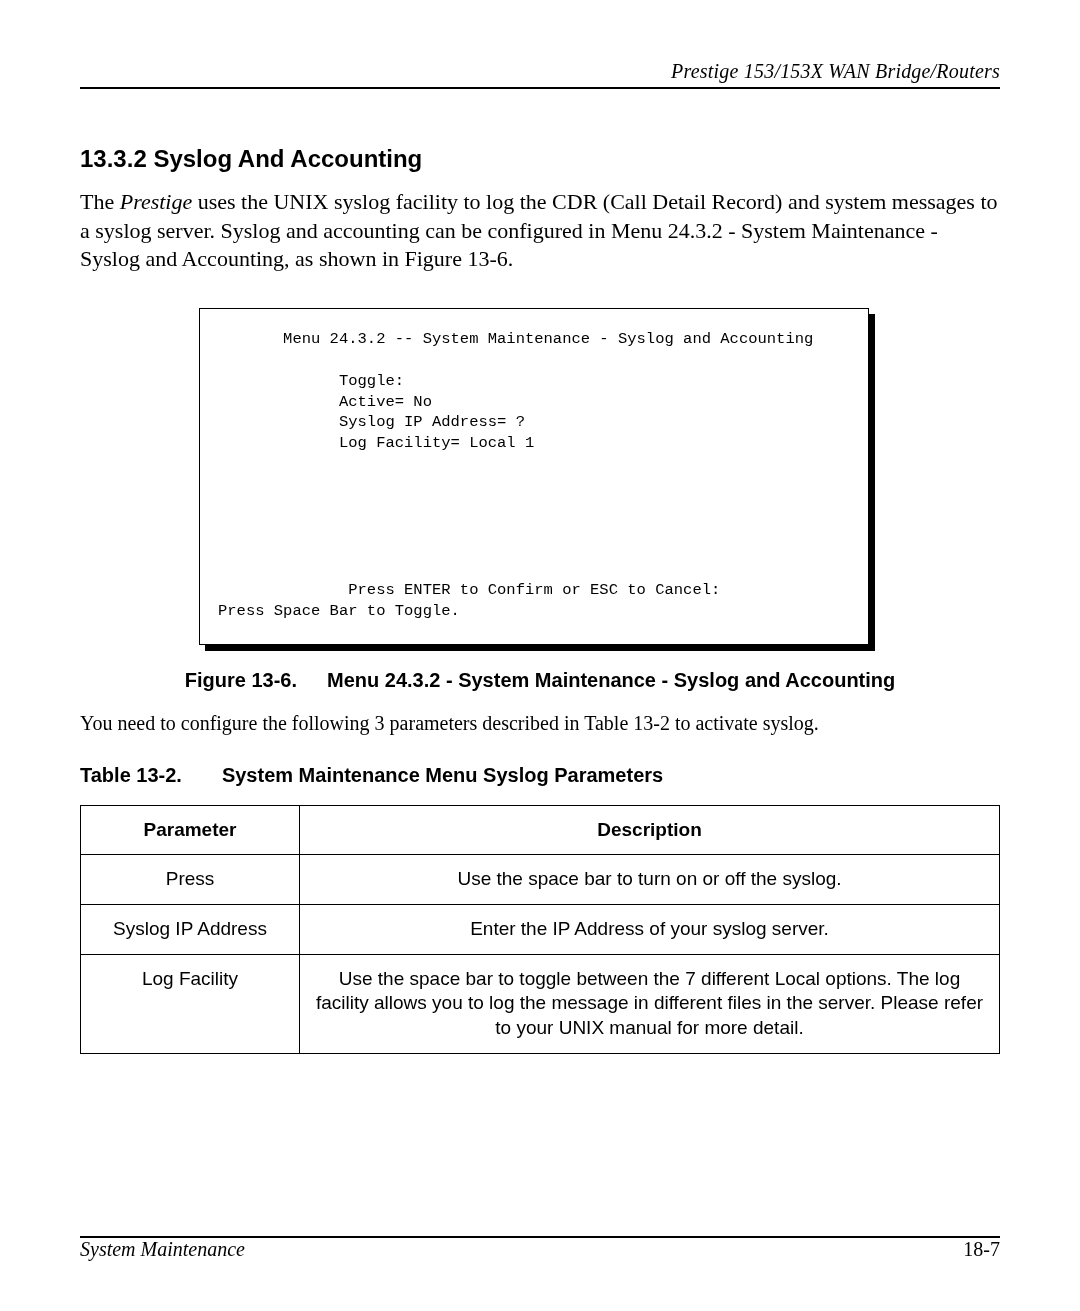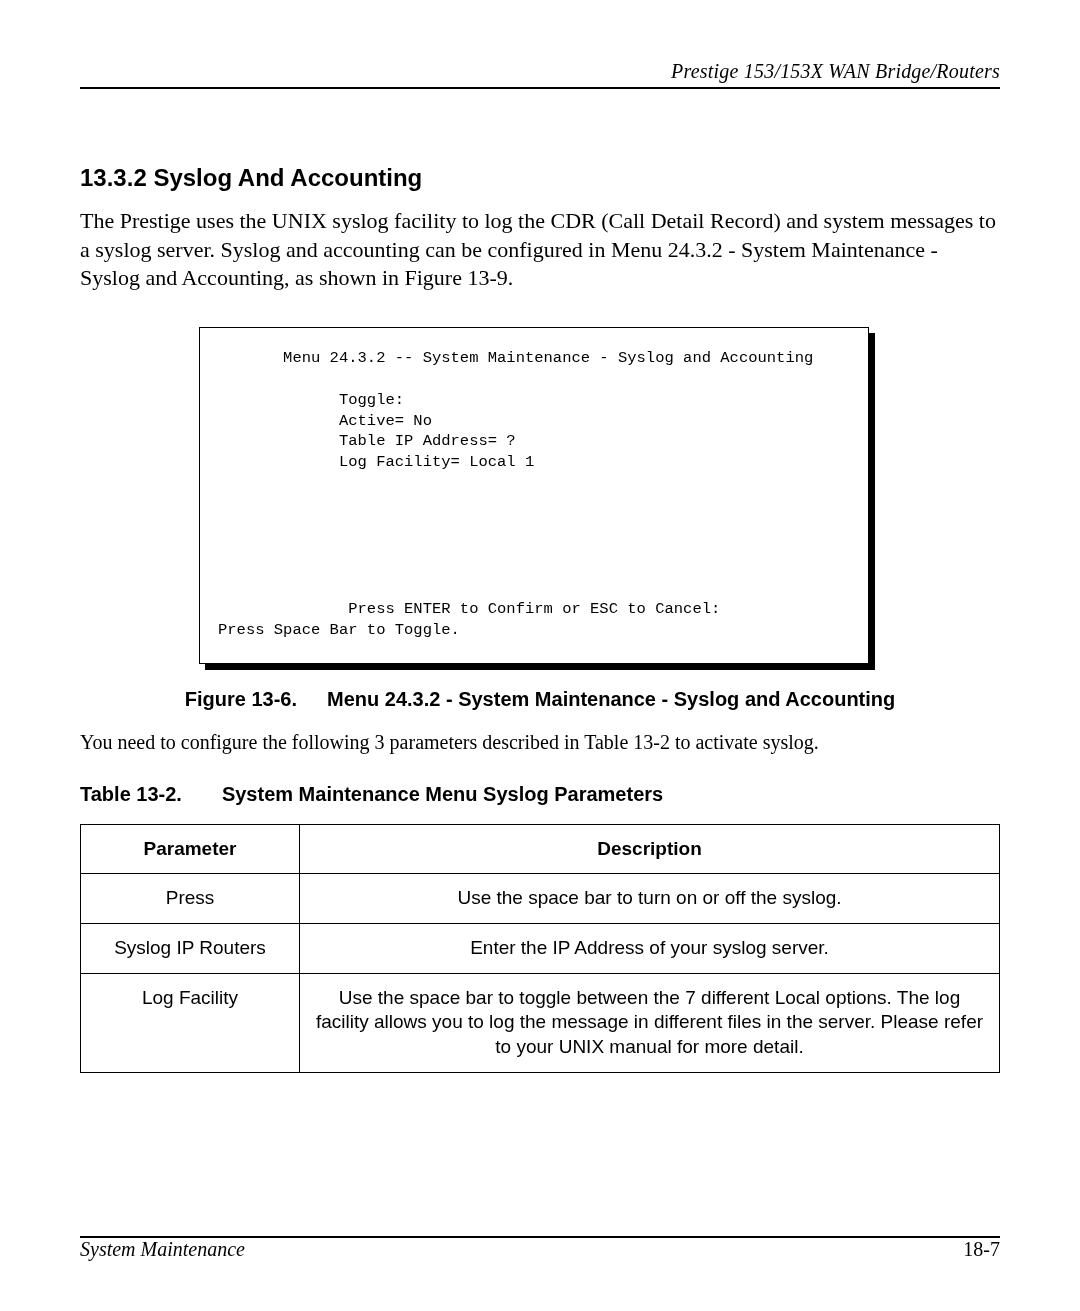--- a/index.html
+++ b/index.html
@@ -16,35 +16,36 @@
     position: relative;
     box-sizing: border-box;
     padding: 60px 80px 0 80px;
   }
   .header-area {
     text-align: right;
     font-style: italic;
     font-size: 20px;
     border-bottom: 2px solid #000;
     padding-bottom: 4px;
-    margin-bottom: 75px;
+    margin-bottom: 56px;
     letter-spacing: 0.2px;
   }
   .section-heading {
     font-family: Arial, Helvetica, sans-serif;
     font-weight: bold;
     font-size: 24px;
     margin-bottom: 15px;
   }
   .body-text {
     font-size: 22px;
     line-height: 1.3;
     margin-bottom: 40px;
   }
   .body-text .italic {
+    font-style: italic;
   }
   .figure-container {
     width: 670px;
     margin: 0 auto 18px auto;
     position: relative;
   }
   .figure-shadow {
     width: 100%;
     background: #000;
     padding: 0;
@@ -128,30 +129,30 @@
 
 <div class="page">
 
   <div class="header-area">
     <span>Prestige 153/153X  WAN Bridge/Routers</span>
   </div>
 
   <div class="section-heading">13.3.2 Syslog And Accounting</div>
 
   <div class="body-text">
-    <span>The </span><span class="italic">Prestige</span><span> uses the UNIX syslog facility to log the CDR (Call Detail Record) and system messages to a syslog server. Syslog and accounting can be configured in Menu 24.3.2 - System Maintenance - Syslog and Accounting, as shown in Figure 13-9.</span>
+    <span>The </span><span class="italic">Prestige</span><span> uses the UNIX syslog facility to log the CDR (Call Detail Record) and system messages to a syslog server. Syslog and accounting can be configured in Menu 24.3.2 - System Maintenance - Syslog and Accounting, as shown in Figure 13-6.</span>
   </div>
 
   <div class="figure-container">
     <div class="figure-shadow">
       <div class="figure-box"><span>       Menu 24.3.2 -- System Maintenance - Syslog and Accounting</span>
 <span></span>
 <span>             Toggle:</span>
 <span>             Active= No</span>
-<span>             Table IP Address= ?</span>
+<span>             Syslog IP Address= ?</span>
 <span>             Log Facility= Local 1</span>
 <span></span>
 <span></span>
 <span></span>
 <span></span>
 <span></span>
 <span></span>
 <span>              Press ENTER to Confirm or ESC to Cancel:</span>
 <span>Press Space Bar to Toggle.</span></div>
     </div>
@@ -173,21 +174,21 @@
         <th>Parameter</th>
         <th>Description</th>
       </tr>
     </thead>
     <tbody>
       <tr>
         <td class="param-col">Press</td>
         <td>Use the space bar to turn on or off the syslog.</td>
       </tr>
       <tr>
-        <td class="param-col">Syslog IP Routers</td>
+        <td class="param-col">Syslog IP Address</td>
         <td>Enter the IP Address of your syslog server.</td>
       </tr>
       <tr>
         <td class="param-col">Log Facility</td>
         <td>Use the space bar to toggle between the 7 different Local options. The log facility allows you to log the message in different files in the server. Please refer to your UNIX manual for more detail.</td>
       </tr>
     </tbody>
   </table>
 
   <div class="footer">

